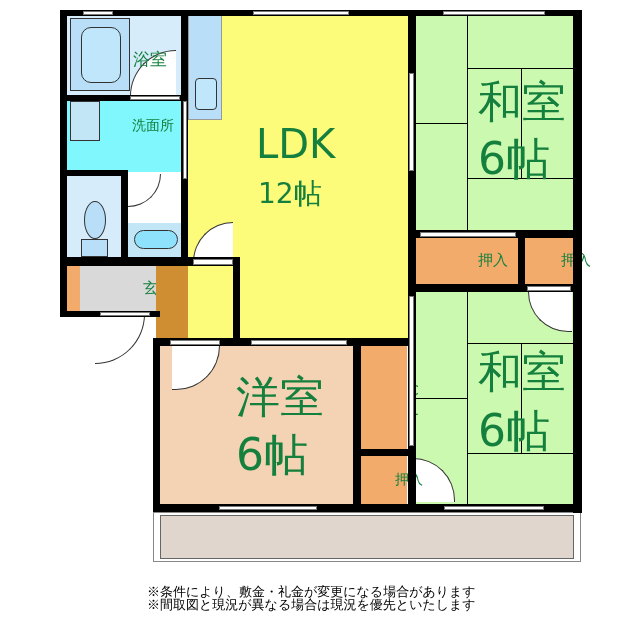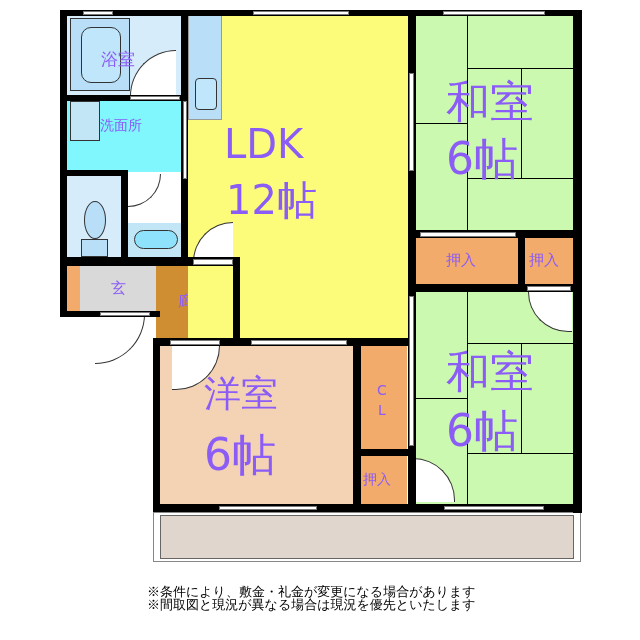--- a/index.html
+++ b/index.html
@@ -1,20 +1,20 @@
 <!DOCTYPE html>
 <html><head>
 <meta charset="utf-8">
 <style>
   html,body{margin:0;padding:0;background:#fff;}
   body{width:640px;height:640px;position:relative;overflow:hidden;font-family:"DejaVu Sans",sans-serif;}
   .abs{position:absolute;box-sizing:border-box;}
   .wall{position:absolute;background:#000;}
   .room{position:absolute;box-sizing:border-box;}
-  .label{position:absolute;color:#8b5cf6;white-space:nowrap;line-height:1;}
+  .label{position:absolute;color:#15803d;white-space:nowrap;line-height:1;margin-left:32px;}
   .win{position:absolute;background:#fff;border:1px solid #777;box-sizing:border-box;}
   .note{position:absolute;left:147px;font-size:13px;color:#000;white-space:nowrap;font-family:Liberation Serif, serif;}
   .tline{position:absolute;background:#000;}
 </style>
 </head>
 <body>
 
 <div class="room" style="left:153px;top:512px;width:428px;height:50px;background:#fff;border:1px solid #888;"></div>
 <div class="room" style="left:160px;top:515px;width:414px;height:44px;background:#e0d6ce;border:1px solid #666;"></div>
 
@@ -42,21 +42,21 @@
 <div class="abs" style="left:95px;top:314px;width:50px;height:50px;background:#fff;border-bottom-right-radius:50px;border:1px solid #333;border-top:none;border-left:none;"></div>
 
 <div class="room" style="left:156px;top:266px;width:78px;height:72px;background:#d08e33;"></div>
 <div class="label" style="left:178px;top:294px;font-size:15px;">廊下</div>
 
 <div class="room" style="left:188px;top:15px;width:220px;height:325px;background:#fdfb7a;"></div>
 <div class="room" style="left:188px;top:15px;width:34px;height:105px;background:#b8dff7;border:1px solid #999;"></div>
 <div class="abs" style="left:195px;top:78px;width:22px;height:32px;border:1px solid #333;border-radius:4px;background:#bfe6fb;"></div>
 <div class="abs" style="left:193px;top:222px;width:40px;height:40px;background:#fff;border-top-left-radius:40px;border:1px solid #333;border-right:none;border-bottom:none;"></div>
 <div class="label" style="left:224px;top:124px;font-size:40px;">LDK</div>
-<div class="label" style="left:226px;top:180px;font-size:40px;">12帖</div>
+<div class="label" style="left:226px;top:180px;font-size:28px;">12帖</div>
 
 <div class="room" style="left:416px;top:16px;width:157px;height:215px;background:#ccf9b0;"></div>
 <div class="tline" style="left:467px;top:16px;width:1px;height:215px;"></div>
 <div class="tline" style="left:467px;top:68px;width:106px;height:1px;"></div>
 <div class="tline" style="left:521px;top:68px;width:1px;height:110px;"></div>
 <div class="tline" style="left:416px;top:123px;width:52px;height:1px;"></div>
 <div class="tline" style="left:467px;top:178px;width:106px;height:1px;"></div>
 <div class="label" style="left:446px;top:80px;font-size:44px;">和室</div>
 <div class="label" style="left:446px;top:137px;font-size:44px;">6帖</div>
 
@@ -71,21 +71,21 @@
 <div class="tline" style="left:521px;top:343px;width:1px;height:110px;"></div>
 <div class="tline" style="left:416px;top:398px;width:52px;height:1px;"></div>
 <div class="tline" style="left:467px;top:453px;width:106px;height:1px;"></div>
 <div class="abs" style="left:528px;top:292px;width:44px;height:40px;background:#fff;border-bottom-left-radius:44px;border:1px solid #333;border-top:none;border-right:none;"></div>
 <div class="abs" style="left:413px;top:458px;width:42px;height:44px;background:#fff;border-top-right-radius:44px;border:1px solid #333;border-left:none;border-bottom:none;"></div>
 <div class="label" style="left:446px;top:350px;font-size:44px;">和室</div>
 <div class="label" style="left:446px;top:409px;font-size:44px;">6帖</div>
 
 <div class="room" style="left:160px;top:346px;width:193px;height:158px;background:#f4d3b5;"></div>
 <div class="abs" style="left:172px;top:346px;width:48px;height:44px;background:#fff;border-bottom-right-radius:48px;border:1px solid #333;border-top:none;border-left:none;"></div>
-<div class="label" style="left:204px;top:375px;font-size:37px;">洋室</div>
+<div class="label" style="left:204px;top:375px;font-size:44px;">洋室</div>
 <div class="label" style="left:204px;top:433px;font-size:44px;">6帖</div>
 <div class="abs" style="left:353px;top:354px;width:6px;height:92px;background:#fff;border:1px solid #555;"></div>
 
 <div class="room" style="left:361px;top:346px;width:46px;height:103px;background:#f3ab6c;"></div>
 <div class="label" style="left:377px;top:383px;font-size:14px;">C</div>
 <div class="label" style="left:378px;top:403px;font-size:14px;">L</div>
 
 <div class="room" style="left:361px;top:456px;width:46px;height:48px;background:#f3ab6c;"></div>
 <div class="label" style="left:363px;top:472px;font-size:14px;">押入</div>
 

